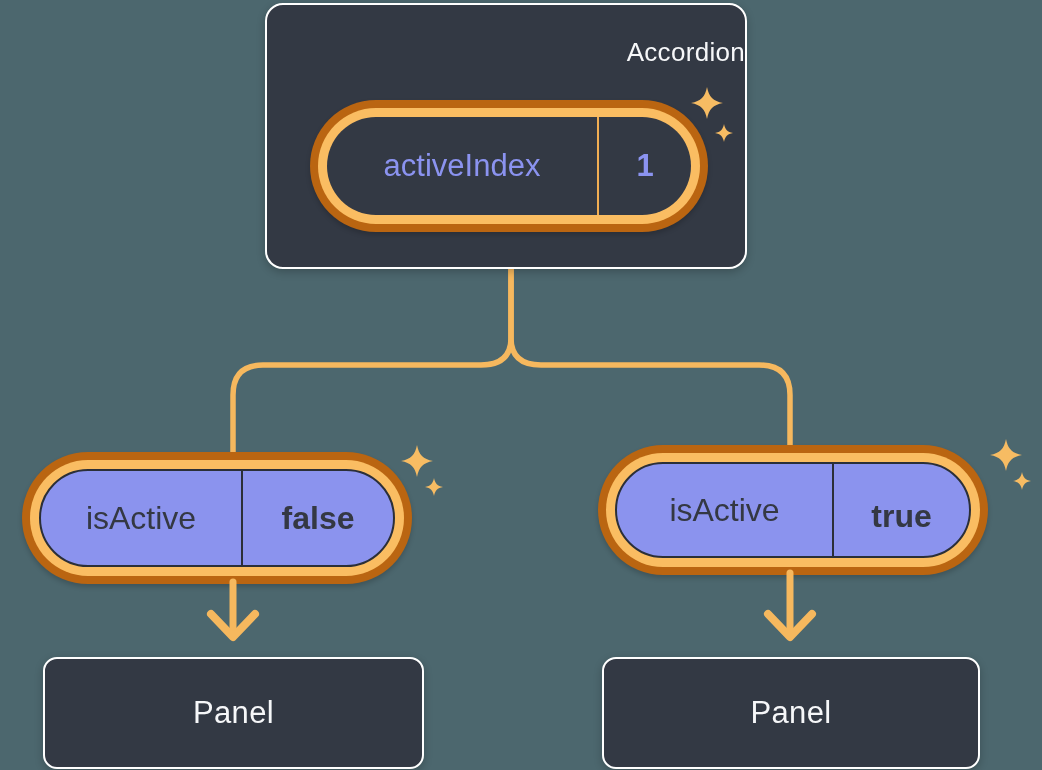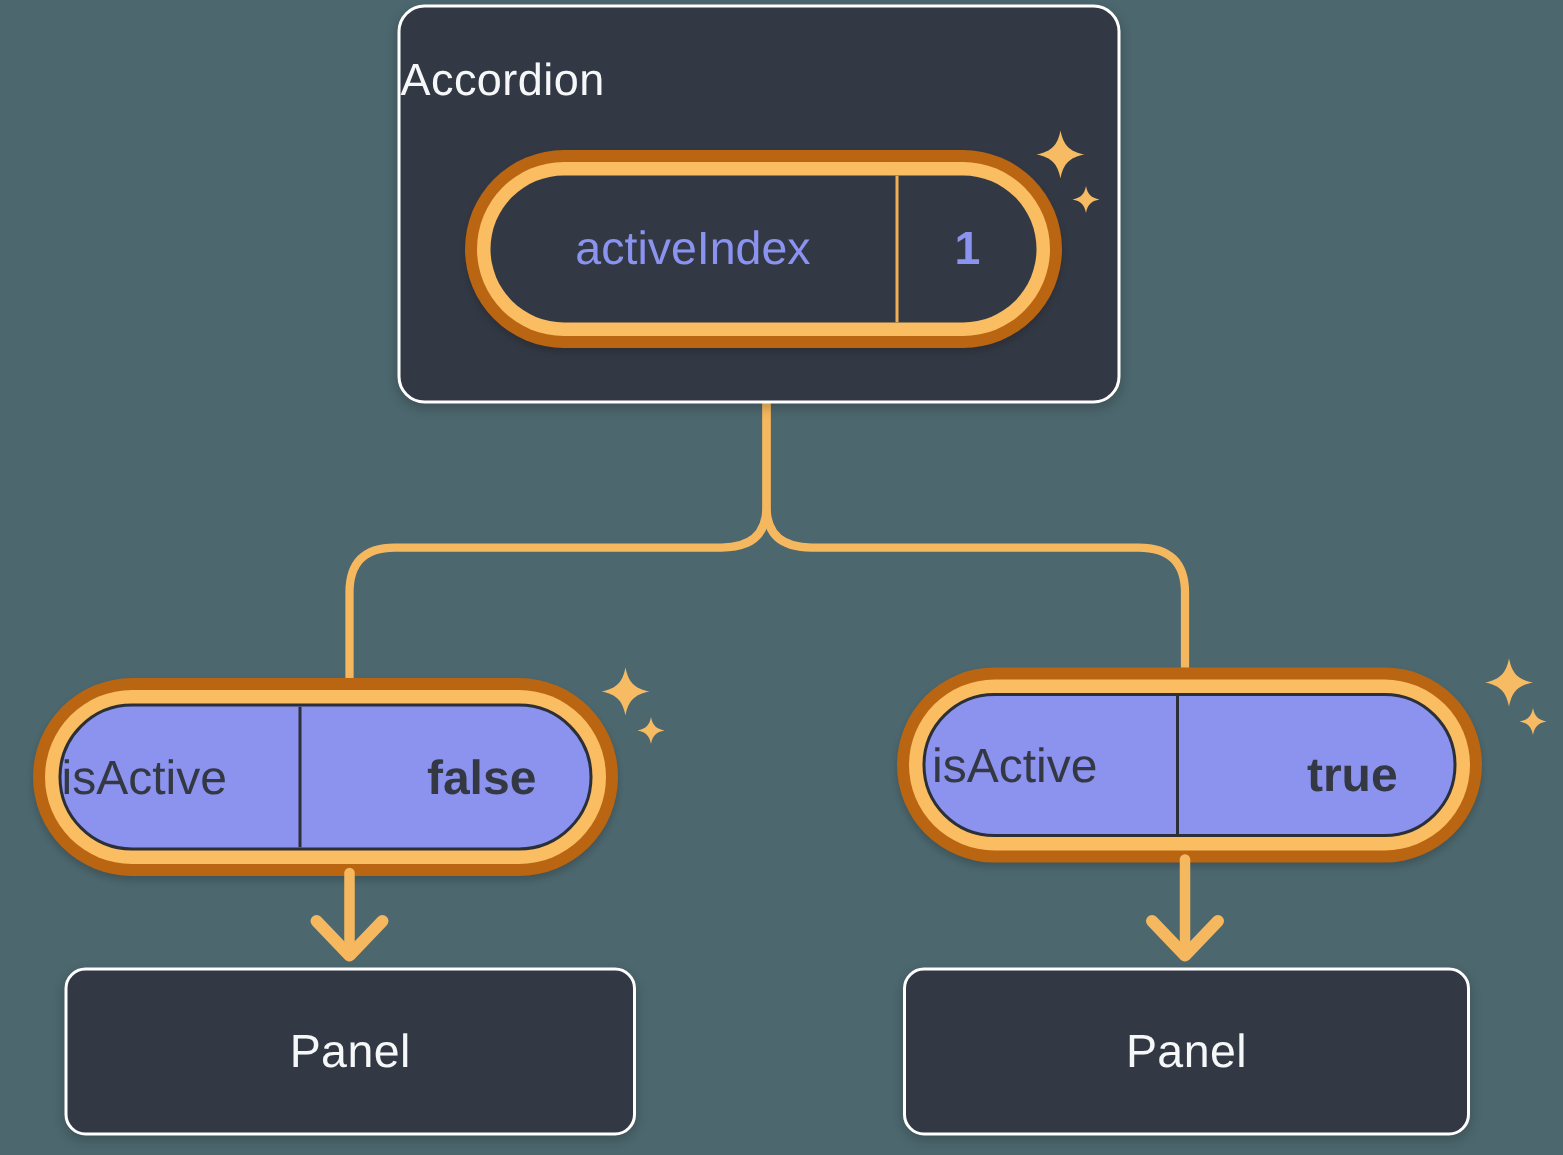--- a/index.html
+++ b/index.html
@@ -31,22 +31,22 @@
     box-shadow: 0 3px 8px rgba(0,0,0,0.22);
     z-index: 1;
   }
   .accordion-card {
     left: 265px; top: 3px;
     width: 482px; height: 266px;
     border-radius: 18px;
   }
   .card-title {
     margin-top: 32px;
-    text-align: left;
-    font-size: 30px;
+    text-align: right;
+    font-size: 26px;
     font-weight: 500;
     letter-spacing: 0.3px;
     color: var(--text-light, #F6F7F9);
   }
 
   .pill {
     position: absolute;
     z-index: 2;
   }
   .ring-outer {
@@ -68,21 +68,20 @@
     display: flex;
     align-items: stretch;
     overflow: hidden;
   }
   .pill-core.dark {
     background: var(--card, #333944);
   }
   .pill-core.purple {
     background: var(--pill-fill, #8B93EE);
     border: 2px solid var(--pill-outline, #2B2F38);
-    gap: 48px;
   }
   .pill-cell {
     display: flex;
     align-items: center;
     justify-content: center;
     text-align: right;
   }
   .pill-label { flex: 1; }
   .state-pill { left: 310px; top: 100px; width: 398px; height: 132px; }
   .state-pill .pill-label {
@@ -115,20 +114,21 @@
   .prop-pill-left  { left: 22px;  top: 452px; width: 390px; height: 132px; }
   .prop-pill-right { left: 598px; top: 445px; width: 390px; height: 130px; }
   .prop-pill-left  .pill-value { width: 150px; }
   .prop-pill-right .pill-value { width: 135px; margin-top: 12px; }
 
   .panel-card {
     border-radius: 14px;
     display: flex;
     align-items: center;
     justify-content: center;
+    margin-top: 12px;
   }
   .panel-left  { left: 43px;  top: 645px; width: 381px; height: 112px; }
   .panel-right { left: 602px; top: 645px; width: 378px; height: 112px; }
   .panel-title {
     font-size: 31px;
     font-weight: 500;
     letter-spacing: 0.3px;
     color: var(--text-light, #F6F7F9);
   }
 </style>

